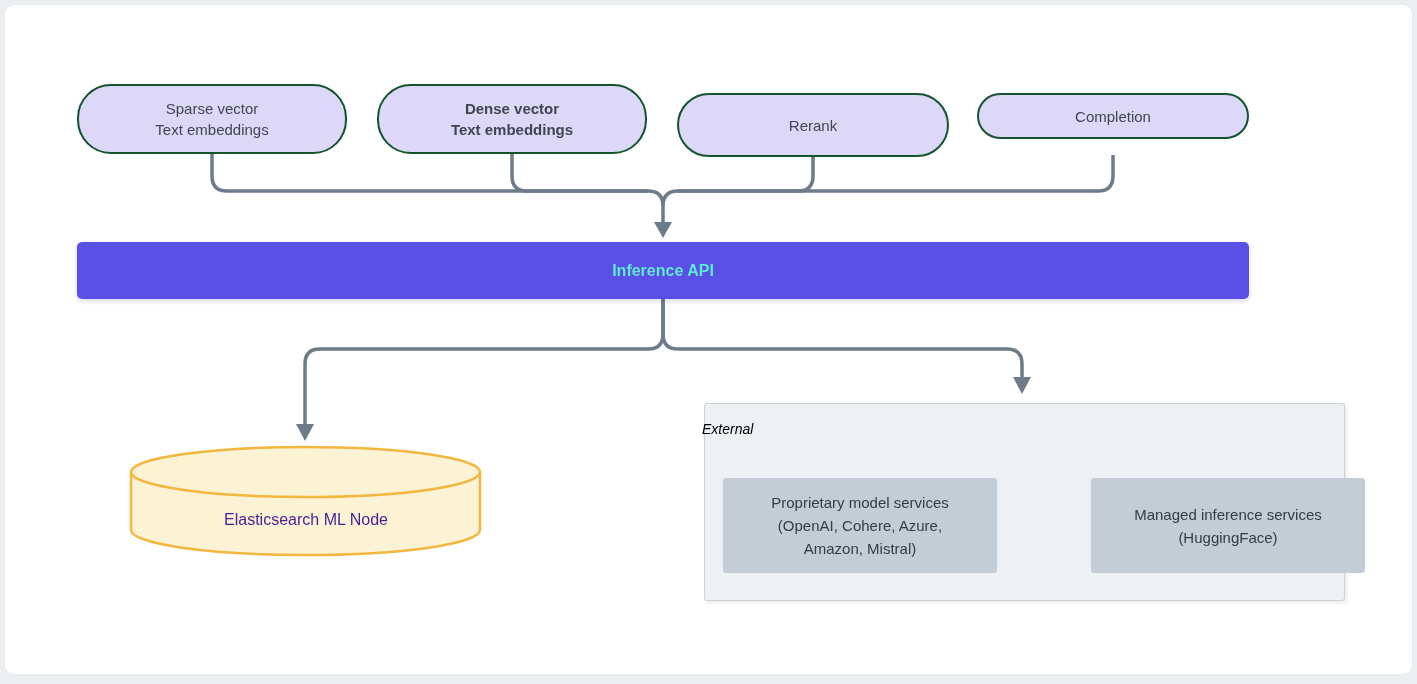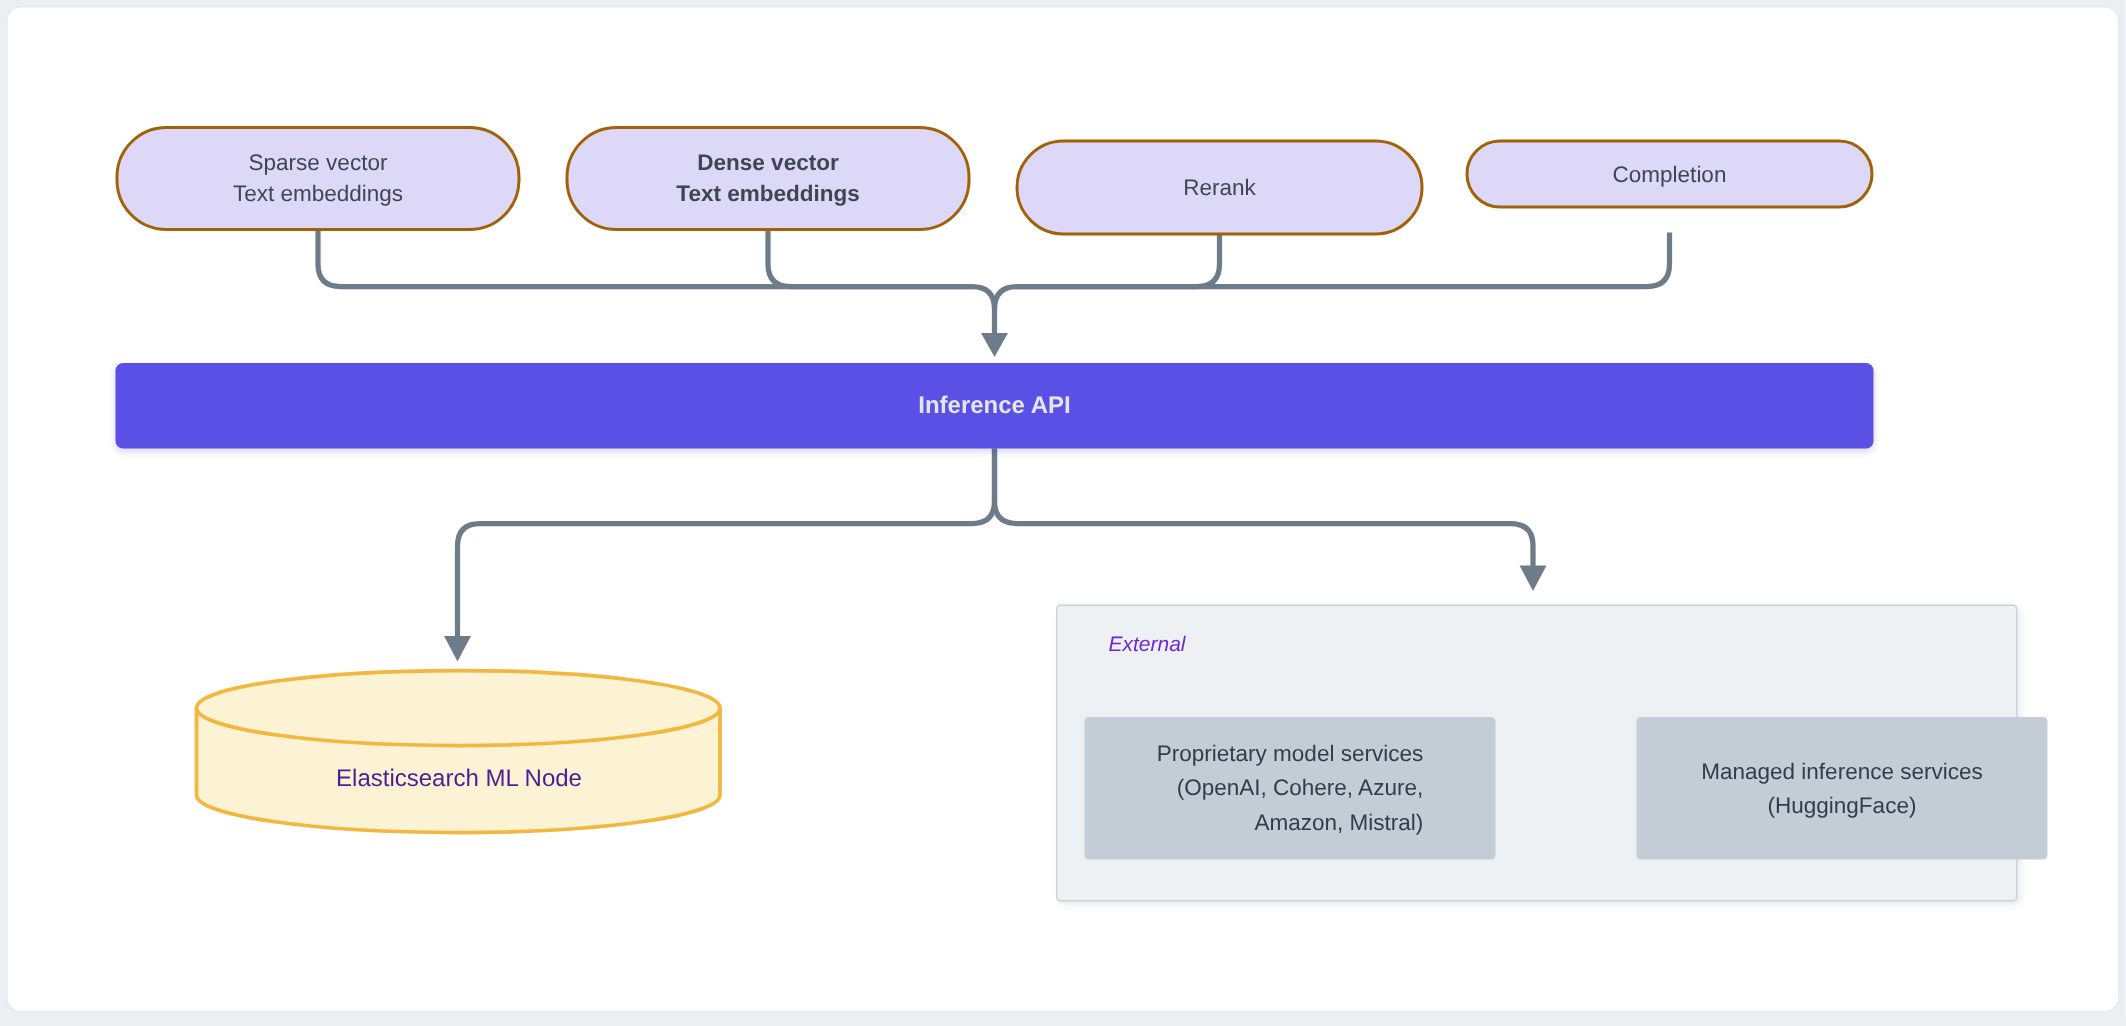--- a/index.html
+++ b/index.html
@@ -19,58 +19,58 @@
     box-sizing:border-box;
   }
   svg.wires{position:absolute;left:0;top:0;width:1417px;height:684px;pointer-events:none;}
 
   .node{position:absolute;display:flex;align-items:center;justify-content:center;
         text-align:center;box-sizing:border-box;}
   .label{white-space:pre-line;}
 
   
   .pill{
-    background:#ddd8f7;border:2px solid #a16207;border-radius:34px;
+    background:#ddd8f7;border:2px solid #14532d;border-radius:34px;
     color:#3f4552;font-size:15px;font-weight:500;line-height:21px;
   }
   .pill-1{left:77px;top:84px;width:270px;height:70px;}
   .pill-2{left:377px;top:84px;width:270px;height:70px;font-weight:bold;}
   .pill-3{left:677px;top:93px;width:272px;height:64px;}
   .pill-4{left:977px;top:93px;width:272px;height:46px;}
 
   
   .api-bar{
     left:77px;top:242px;width:1172px;height:57px;
     background:#5b50e6;border-radius:5px;
-    color:#e5e5e5;font-size:16px;font-weight:700;
+    color:#5eead4;font-size:16px;font-weight:700;
     box-shadow:0 2px 5px rgba(40,35,120,0.18);
   }
 
   
   .cyl-label{
     left:141px;top:500px;width:330px;height:40px;
     color:#4c1d95;font-size:16px;font-weight:500;
   }
 
   
   .external-panel{
     position:absolute;left:704px;top:403px;width:641px;height:198px;
     background:#eef1f4;border:1px solid #cbd2d8;border-radius:3px;
     box-sizing:border-box;
     box-shadow:2px 2px 4px rgba(80,95,110,0.12);
   }
   .external-label{
-    position:absolute;left:739px;top:421px;
-    color:#6d28d9;font-size:14px;font-style:italic;font-weight:500;
+    position:absolute;left:702px;top:421px;
+    color:#000000;font-size:14px;font-style:italic;font-weight:500;
   }
   .service-box{
     background:#c4cdd5;border-radius:3px;
     color:#333c48;font-size:15px;font-weight:500;line-height:23px;
   }
-  .service-1{left:723px;top:478px;width:274px;height:95px;text-align:right;}
+  .service-1{left:723px;top:478px;width:274px;height:95px;}
   .service-2{left:1049px;top:478px;width:274px;height:95px;margin-left:42px;}
 </style>
 </head>
 <body>
 
 <div class="canvas">
   <div class="card"></div>
 
   <svg class="wires" viewBox="0 0 1417 684">
 

